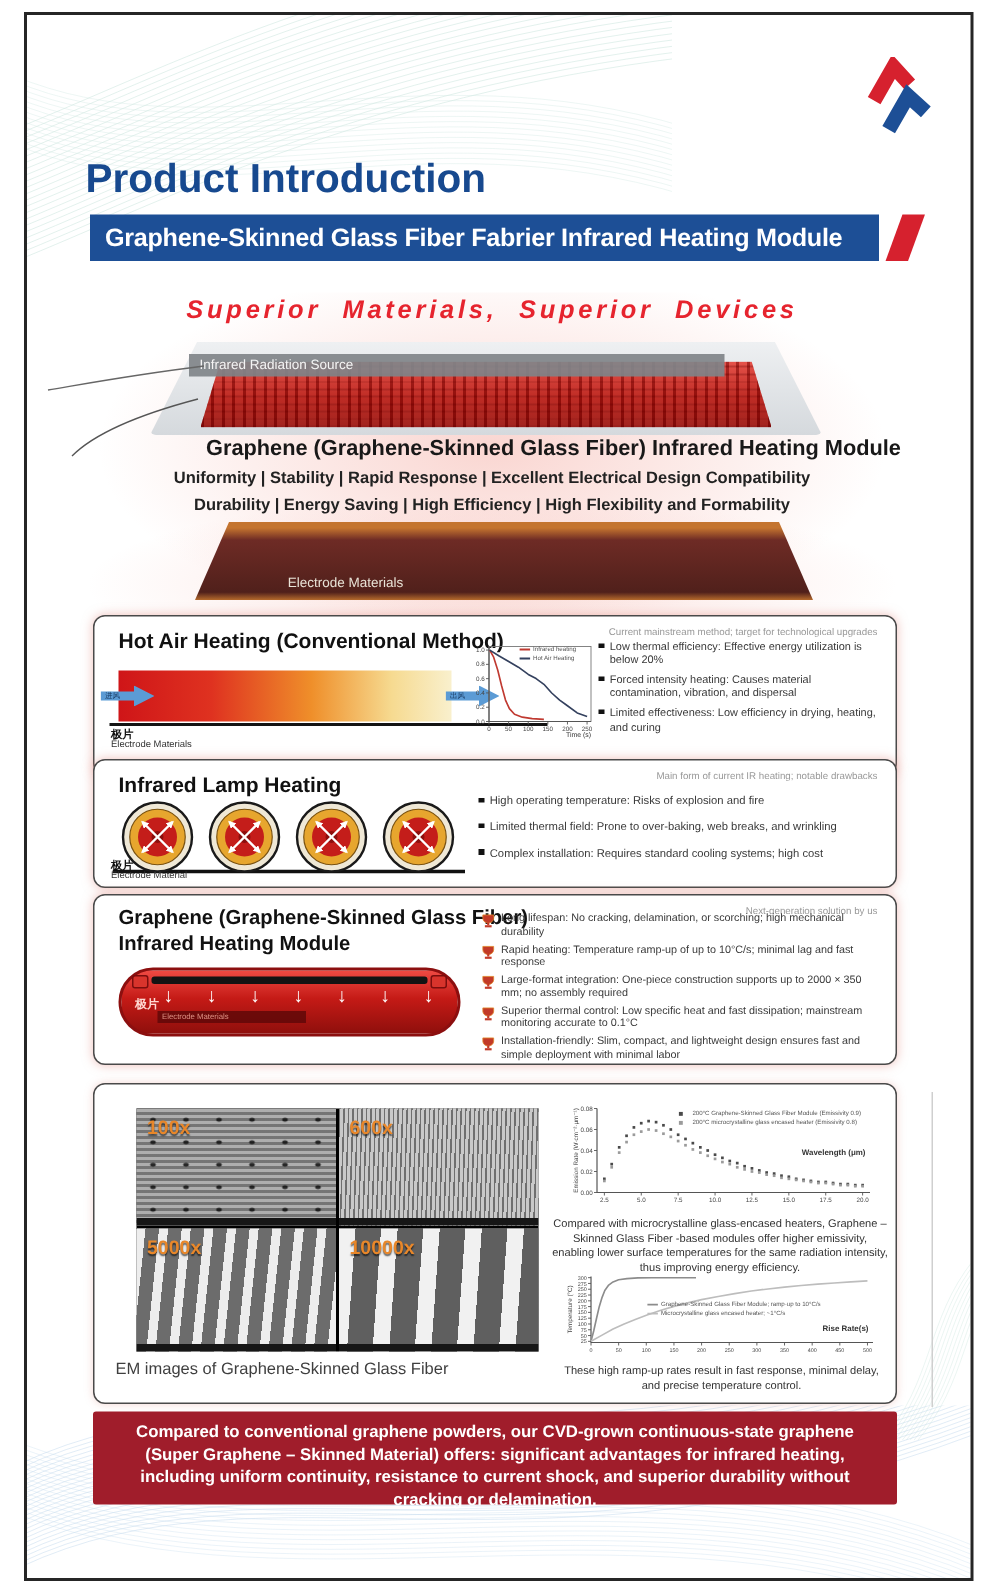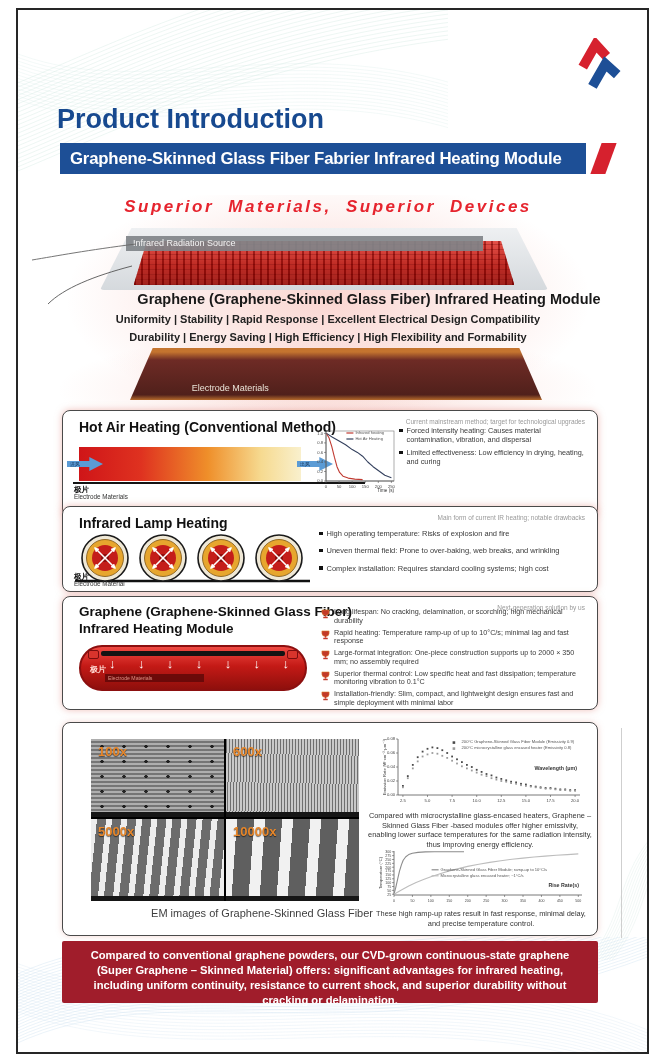--- a/index.html
+++ b/index.html
@@ -104,21 +104,21 @@
   .em-cell .mag{position:absolute;left:7px;top:5px;color:#e8872a;font-weight:bold;font-size:13px;
         text-shadow:0 1px 1px rgba(0,0,0,.6);}
   .em-cell .embar{position:absolute;left:0;right:0;bottom:0;height:5px;background:#161616;}
   .em-100{background:#8f8f8f;background-image:
         radial-gradient(rgba(15,15,15,.85) 0 1.6px,transparent 2.2px),
         repeating-linear-gradient(0deg,rgba(255,255,255,.28) 0 2px,rgba(0,0,0,.18) 2px 4px);
         background-size:22px 15px,auto;}
   .em-600{background:#b5b5b5;background-image:repeating-linear-gradient(92deg,#6f6f6f 0 1px,#c9c9c9 1px 3px);}
   .em-5000{background:#a5a5a5;background-image:repeating-linear-gradient(96deg,#ededed 0 6px,#6c6c6c 6px 15px);}
   .em-10000{background:#a5a5a5;background-image:repeating-linear-gradient(94deg,#f1f1f1 0 11px,#5f5f5f 11px 28px);}
-  .em-caption{position:absolute;left:14px;top:184px;width:296px;text-align:right;font-size:11px;color:#3f3f3f;}
+  .em-caption{position:absolute;left:14px;top:184px;width:296px;text-align:left;font-size:11px;color:#3f3f3f;}
   .chartA{position:absolute;left:318px;top:12px;width:204px;height:72px;}
   .chartB{position:absolute;left:314px;top:124px;width:210px;height:60px;}
   .chart-cap{position:absolute;font-size:7.4px;color:#333;text-align:center;line-height:1.3;}
   .capA{left:304px;top:88px;width:226px;}
   .capB{left:308px;top:186px;width:220px;}
   .vline{position:absolute;left:621px;top:728px;width:1px;height:210px;background:#cfcfcf;z-index:2;}
 
   
   .footer-box{position:absolute;left:62px;top:941px;width:536px;height:62px;background:#a01d2b;color:#fff;
         font-weight:bold;font-size:11.2px;line-height:1.34;text-align:center;padding:7px 13px;
@@ -292,20 +292,24 @@
           <polyline points="13.5,6.4 16.1,11.1 18.8,19.7 21.4,30.2 24.0,39.7 26.6,45.4 30.0,49.2 35.2,51.1 41.8,52.1 49.6,52.6" fill="none" stroke="#c03a31" stroke-width="1.1" stroke-linejoin="round"></polyline>
           <polyline points="13.5,6.4 19.5,10.2 26.1,14.0 32.6,17.8 39.2,22.6 44.4,25.4 49.6,29.2 54.8,35.0 60.1,39.7 65.3,43.5 71.8,48.3 78.4,50.7" fill="none" stroke="#34415e" stroke-width="1.1" stroke-linejoin="round"></polyline>
           <line x1="33.4" y1="6" x2="40.4" y2="6" stroke="#c03a31" stroke-width="1.2"></line>
           <text x="42.4" y="7" font-size="4.1" fill="#555">Infrared heating</text>
           <line x1="33.4" y1="12" x2="40.4" y2="12" stroke="#34415e" stroke-width="1.2"></line>
           <text x="42.4" y="13" font-size="4.1" fill="#555">Hot Air Heating</text>
           <text x="81" y="64.5" font-size="4.6" fill="#333" text-anchor="end">Time (s)</text>
         </svg></div>
     <div class="bullets b1-list">
 
+        <div class="bul">
+          <span class="sq"></span>
+          <span>Low thermal efficiency: Effective energy utilization is below 20%</span>
+        </div>
 
         <div class="bul">
           <span class="sq"></span>
           <span>Forced intensity heating: Causes material contamination, vibration, and dispersal</span>
         </div>
 
         <div class="bul">
           <span class="sq"></span>
           <span>Limited effectiveness: Low efficiency in drying, heating, and curing</span>
         </div>
@@ -351,21 +355,21 @@
     </div>
     <div class="bullets b2-list">
 
         <div class="bul">
           <span class="sq"></span>
           <span>High operating temperature: Risks of explosion and fire</span>
         </div>
 
         <div class="bul">
           <span class="sq"></span>
-          <span>Uneven thermal field: Prone to over-baking, web breaks, and wrinkling</span>
+          <span>Limited thermal field: Prone to over-baking, web breaks, and wrinkling</span>
         </div>
 
         <div class="bul">
           <span class="sq"></span>
           <span>Complex installation: Requires standard cooling systems; high cost</span>
         </div>
       </div>
   </div>
 
   <div class="panel p3">
@@ -418,21 +422,21 @@
           </svg>
           <span>Large-format integration: One-piece construction supports up to 2000 × 350 mm; no assembly required</span>
         </div>
 
         <div class="bul">
           <svg class="troph" viewBox="0 0 10 11">
             <path d="M1,1 h8 v2.5 a4,3.5 0 0 1 -8,0 Z" fill="#c23a28" stroke="#e0862a" stroke-width="0.6"></path>
             <rect x="4.2" y="6.5" width="1.6" height="2" fill="#c23a28"></rect>
             <rect x="2.5" y="8.6" width="5" height="1.6" fill="#c23a28"></rect>
           </svg>
-          <span>Superior thermal control: Low specific heat and fast dissipation; temperature monitoring vibration to 0.1°C</span>
+          <span>Superior thermal control: Low specific heat and fast dissipation; mainstream monitoring accurate to 0.1°C</span>
         </div>
 
         <div class="bul">
           <svg class="troph" viewBox="0 0 10 11">
             <path d="M1,1 h8 v2.5 a4,3.5 0 0 1 -8,0 Z" fill="#c23a28" stroke="#e0862a" stroke-width="0.6"></path>
             <rect x="4.2" y="6.5" width="1.6" height="2" fill="#c23a28"></rect>
             <rect x="2.5" y="8.6" width="5" height="1.6" fill="#c23a28"></rect>
           </svg>
           <span>Installation-friendly: Slim, compact, and lightweight design ensures fast and simple deployment with minimal labor</span>
         </div>

